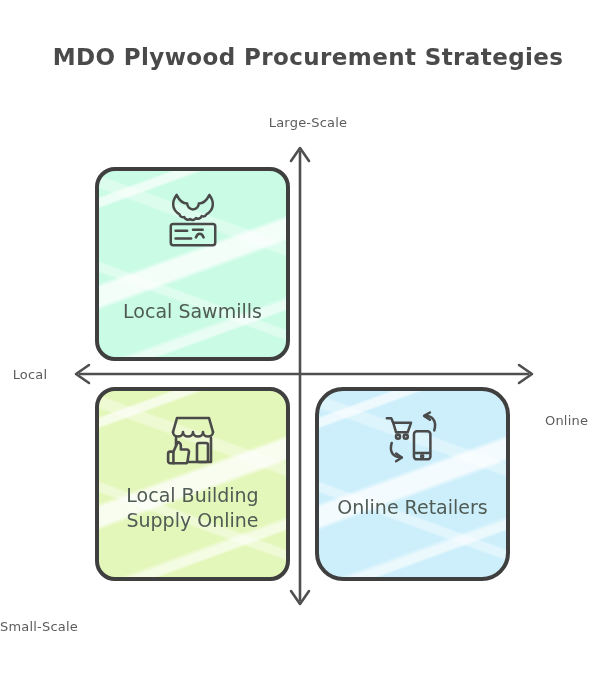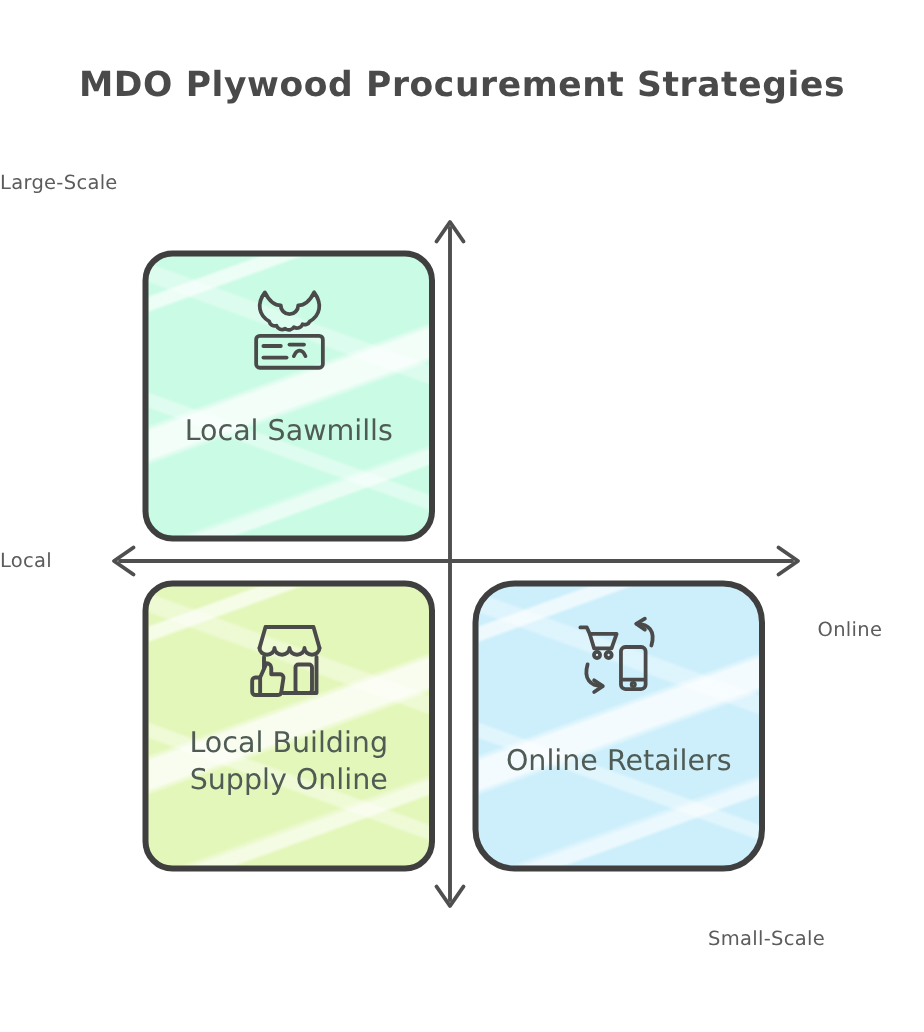--- a/index.html
+++ b/index.html
@@ -9,23 +9,23 @@
   }
   .title {
     position:absolute; top:44px; left:0; width:616px;
     text-align:center; font-size:23px; font-weight:700;
     color:#4a4a4a; letter-spacing:0.4px;
   }
   .axis-svg { position:absolute; left:0; top:0; }
   .axis-label {
     position:absolute; font-size:13px; color:#5c5c5c; letter-spacing:0.2px;
   }
-  .axis-label.top    { top:115px; left:0; width:616px; text-align:left; }
-  .axis-label.bottom { top:619px; left:0; width:550px; text-align:right; }
-  .axis-label.left   { top:367px; left:0;  width:60px;  text-align:left; }
+  .axis-label.top    { top:115px; left:0; width:616px; text-align:center; }
+  .axis-label.bottom { top:619px; left:0; width:550px; text-align:left; }
+  .axis-label.left   { top:367px; left:0;  width:60px;  text-align:center; }
   .axis-label.right  { top:367px; left:545px; width:70px; text-align:left;margin-top:46px; }
   .card {
     position:absolute; width:195px; height:194px; box-sizing:border-box;
     border:4px solid #3f3f3f; border-radius:20px;
     display:flex; flex-direction:column; align-items:center;
     background-image:
       linear-gradient(160deg,
         transparent 10%, rgba(255,255,255,.65) 11%, rgba(255,255,255,.65) 14%, transparent 15%,
         transparent 44%, rgba(255,255,255,.78) 46%, rgba(255,255,255,.78) 53%, transparent 55%,
         transparent 76%, rgba(255,255,255,.6) 78%, rgba(255,255,255,.6) 81%, transparent 82%),
@@ -66,21 +66,21 @@
       <path d="M89,365 L76,374 L89,383"></path>
       <path d="M519,365 L532,374 L519,383"></path>
     </g>
   </svg>
 
   <div class="axis-label top">Large-Scale</div>
   <div class="axis-label bottom">Small-Scale</div>
   <div class="axis-label left">Local</div>
   <div class="axis-label right">Online</div>
 
-  <div class="card tl" style="background-color: rgb(201, 251, 229);">
+  <div class="card tl" style="background-color: rgb(201, 251, 229); gap: 24px;">
     <div class="card-icon">
       <svg width="58" height="62" viewBox="0 0 60 62" class="icon-stroke">
         <path d="M13,4 C7,12 9,20 16,24
                  a4,4 0 0 0 5,3 a4,4 0 0 0 6,2 a4,4 0 0 0 6,-1 a4,4 0 0 0 6,-2 a4,4 0 0 0 5,-2
                  C51,20 53,12 47,4
                  C44,10 41,13 36,13 a6,6 0 0 1 -12,0 C19,13 16,10 13,4 Z"></path>
         <rect x="7" y="34" width="46" height="22" rx="2.5"></rect>
         <path d="M12,41 H24"></path>
         <path d="M30,40 H40"></path>
         <path d="M33,48 c2,-5 6,-5 8,0"></path>

